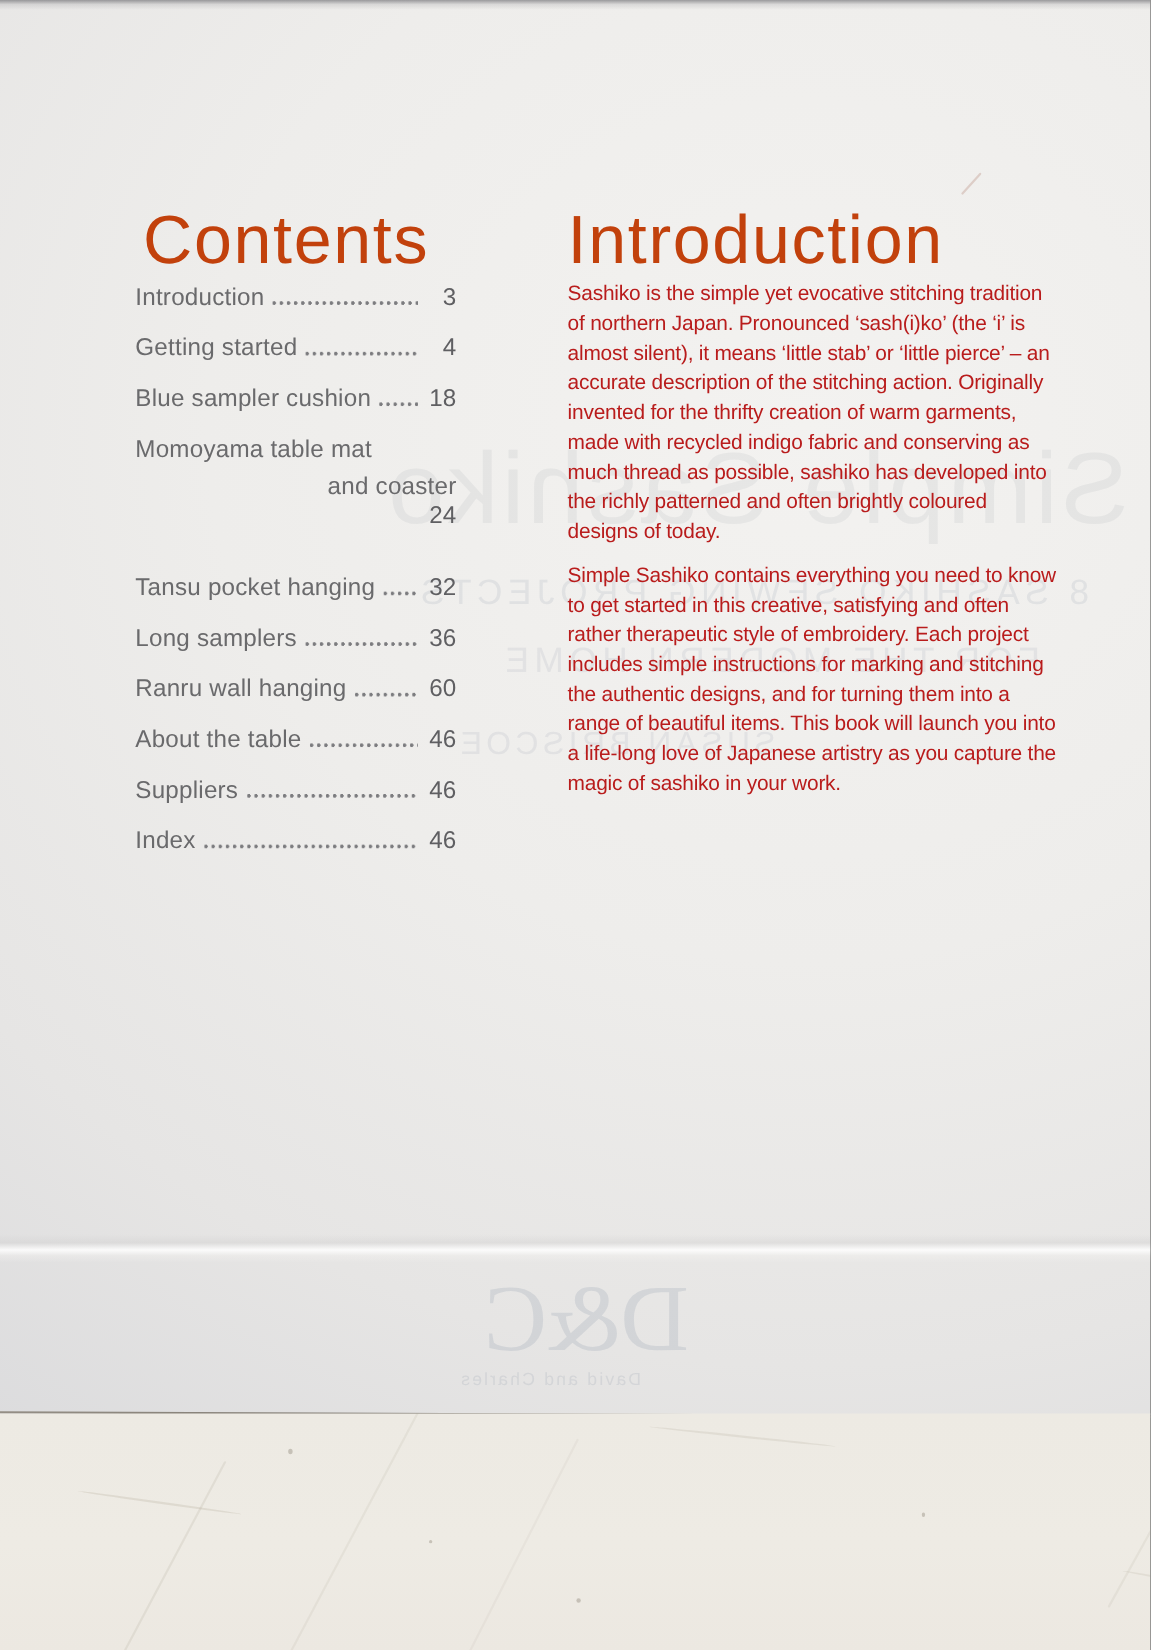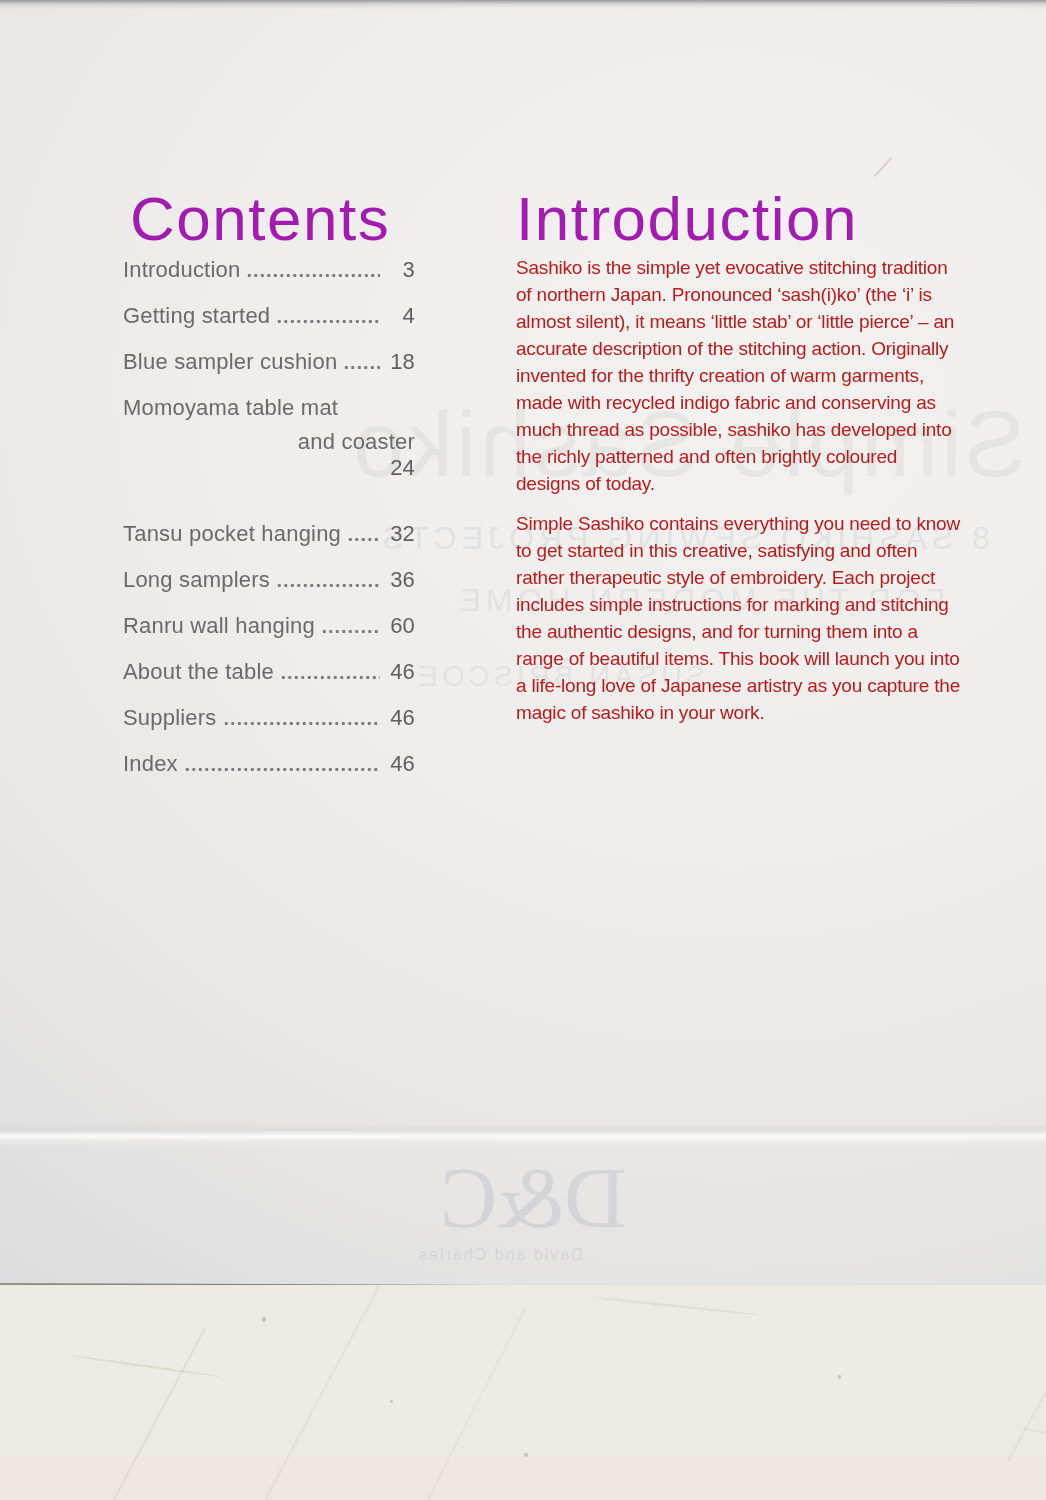--- a/index.html
+++ b/index.html
@@ -99,21 +99,21 @@
     color: rgba(115,128,152,0.14);
   }
 
   
   .big-heading {
     position: absolute;
     top: 146px;
     font-size: 62px;
     font-weight: 300;
     letter-spacing: 1.5px;
-    color: #a21caf;
+    color: #c2410c;
     line-height: 1;
     white-space: nowrap;
   }
   .contents-heading { left: 130px; }
   .intro-heading { left: 516px; }
 
   
   .toc-list {
     position: absolute;
     left: 123px; top: 258px;

